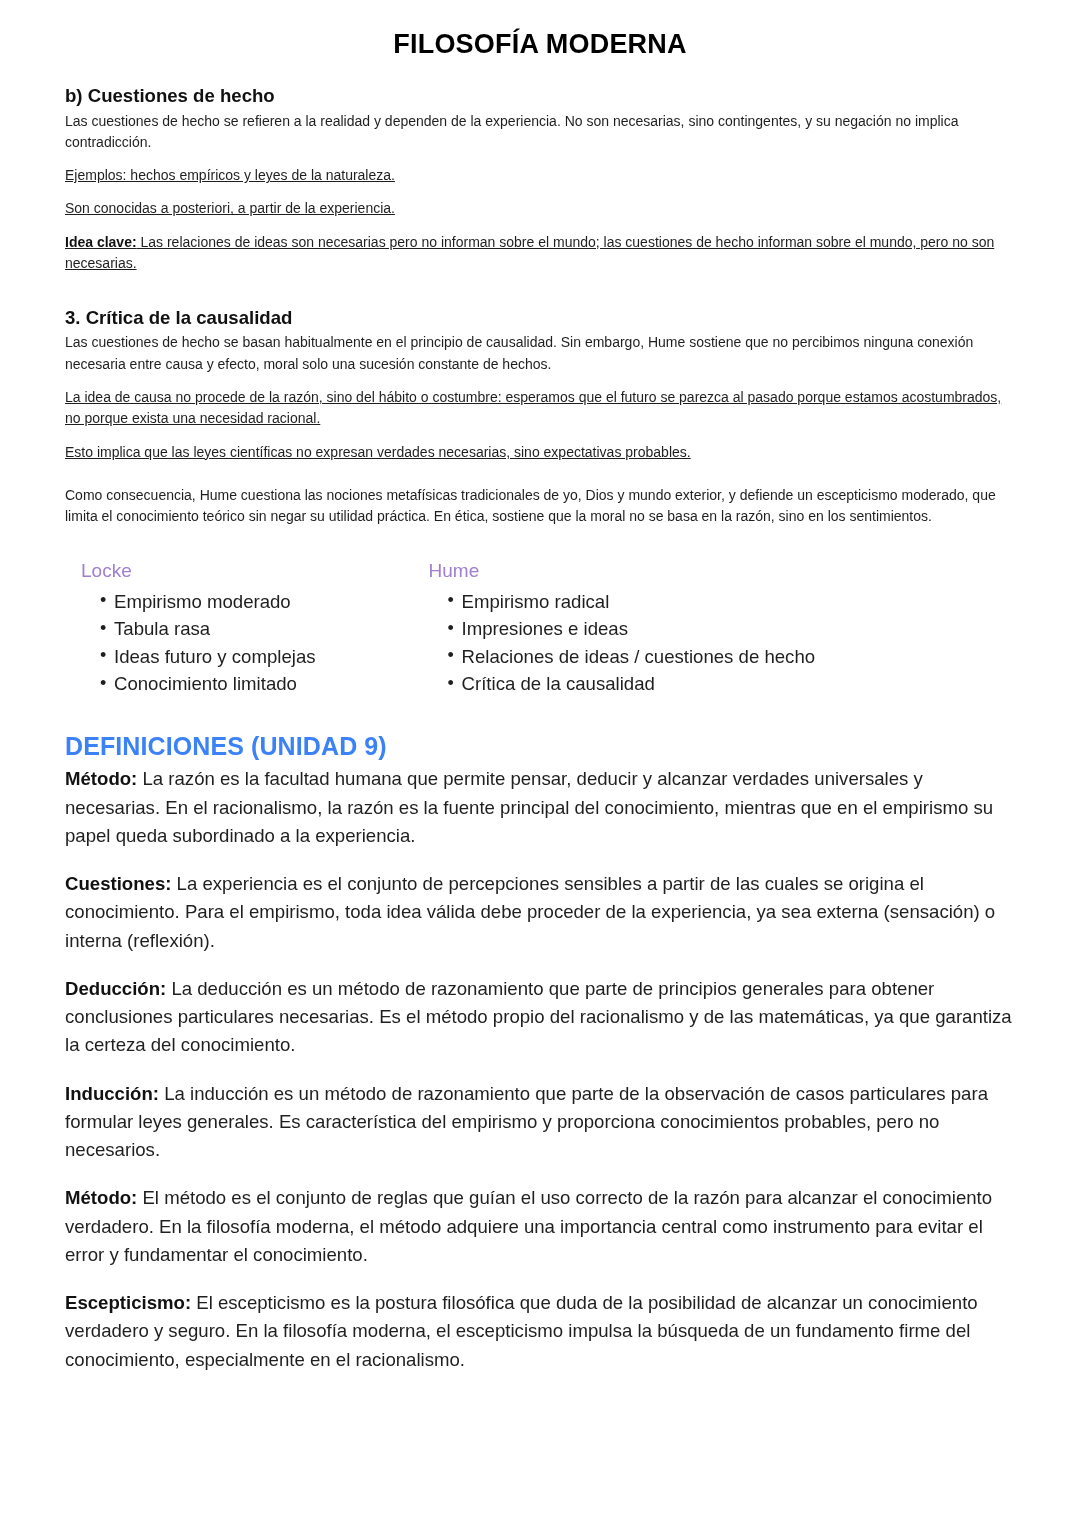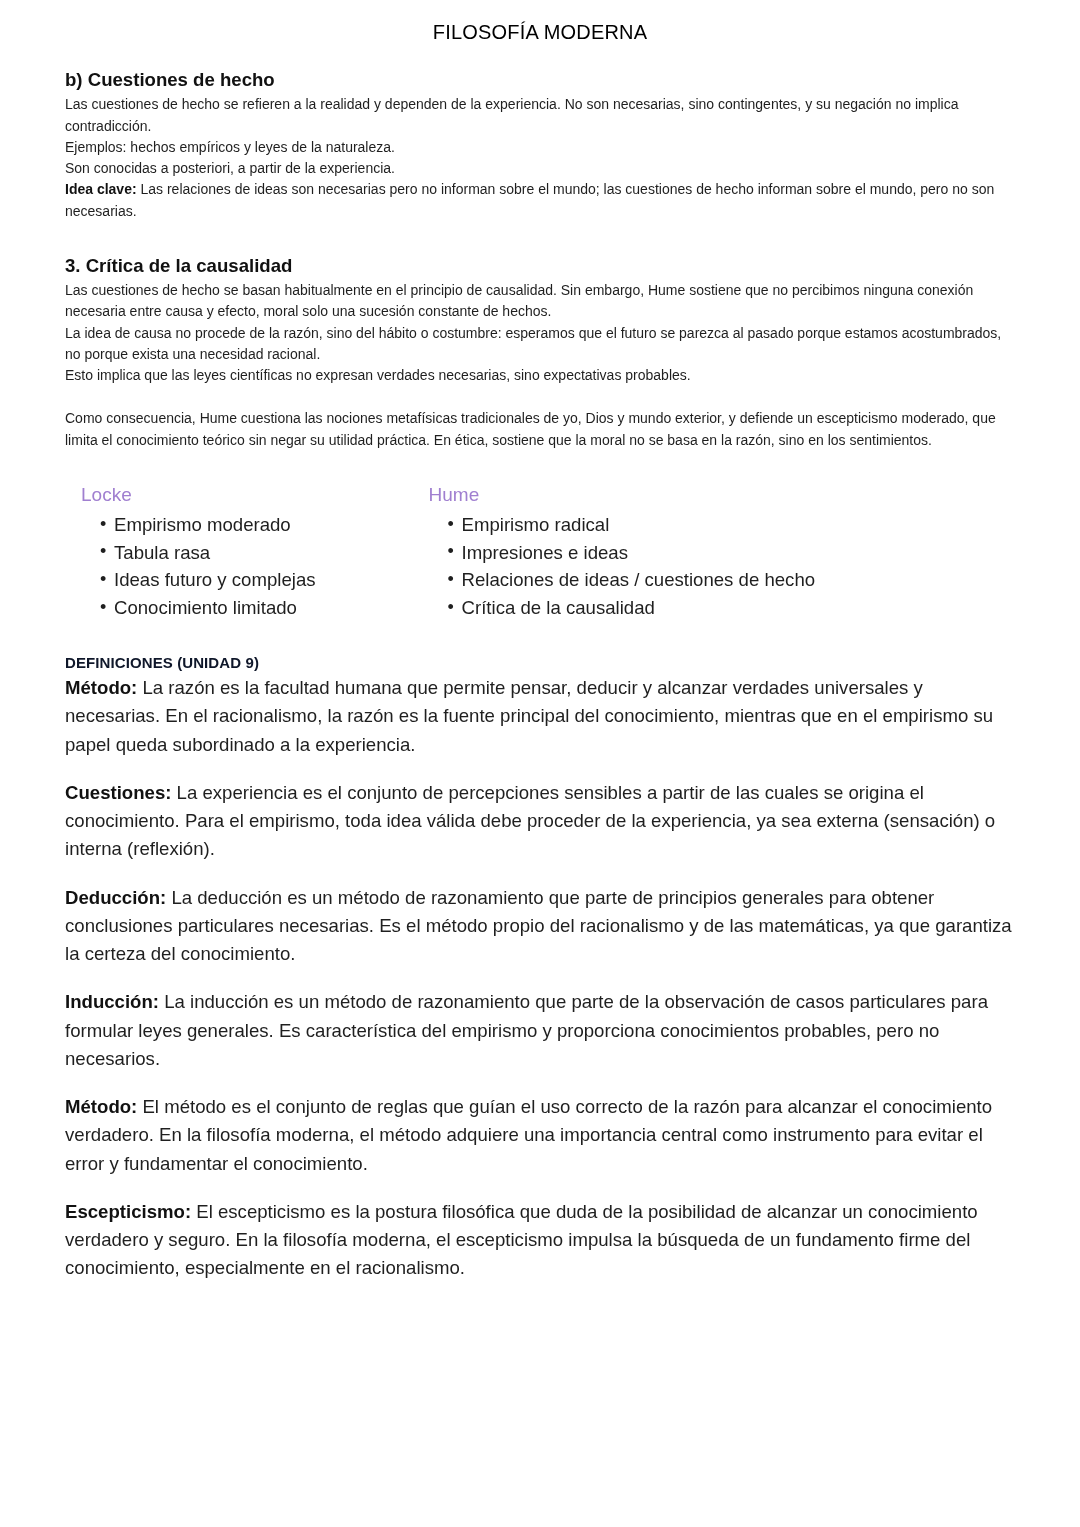--- a/index.html
+++ b/index.html
@@ -16,58 +16,59 @@
     position: relative;
     width: 1080px;
     height: 1527px;
     background: #ffffff;
     box-sizing: border-box;
     padding: 0;
     overflow: hidden;
   }
   .doc-title {
     text-align: center;
-    font-size: 20px;
-    font-weight: normal;
+    font-size: 27px;
+    font-weight: bold;
     color: #000000;
     letter-spacing: 0.2px;
     margin: 0;
-    padding-top: 20px;
+    padding-top: 28px;
     line-height: 1.2;
   }
   .body-wrap {
     padding: 0 64px 0 65px;
   }
   .block {
     font-size: 14px;
     line-height: 1.52;
     color: #1f1f1f;
     margin: 0;
   }
   .block + .block {
-    margin-top: 0;
+    margin-top: 12px;
+    text-decoration: underline;
   }
   .spacer-sm { height: 22px; }
   .spacer-md { height: 30px; }
 
   .sec-head {
     font-size: 18.6px;
     line-height: 1.52;
     font-weight: bold;
     color: #111111;
     margin: 0;
   }
   .lead {
     font-weight: bold;
     color: #111111;
   }
   .green-head {
-    font-size: 15px;
+    font-size: 25px;
     font-weight: bold;
-    color: #0f172a;
+    color: #3b82f6;
     line-height: 1.5;
     margin: 0;
     letter-spacing: 0.1px;
   }
 
   .compare {
     display: flex;
     align-items: flex-start;
   }
   .compare-col {

